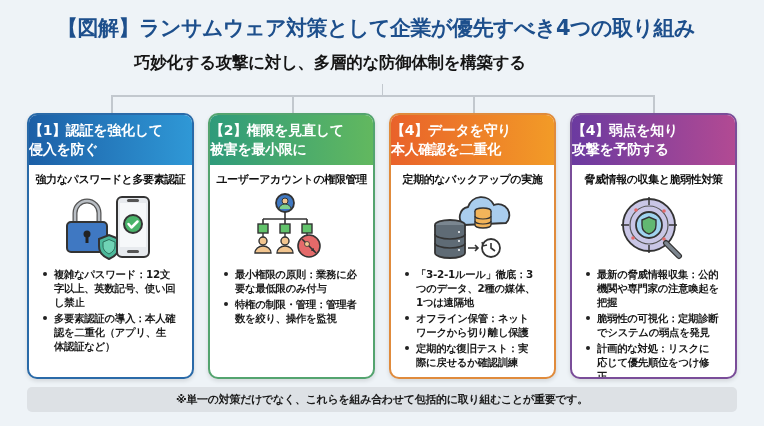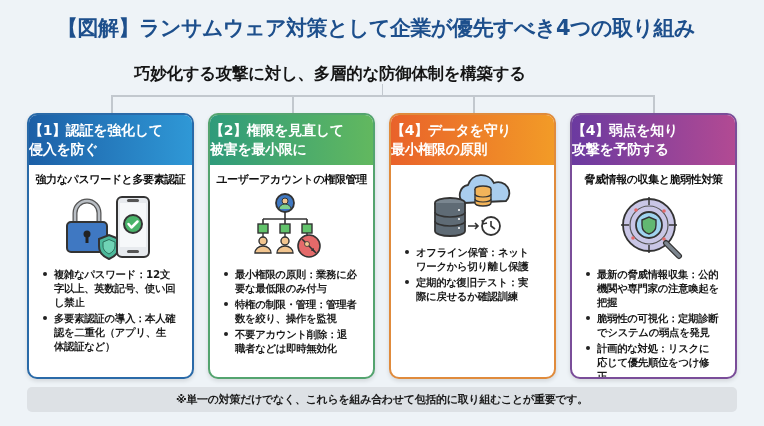--- a/index.html
+++ b/index.html
@@ -9,21 +9,21 @@
     font-family: "DejaVu Sans", "Liberation Sans", sans-serif;
     position: relative;
     color: #111;
   }
   .title {
     position: absolute; left: 0; top: 14px; width: 752px;
     text-align: center; font-size: 21px; font-weight: bold;
     color: #1d4f8c; letter-spacing: -0.5px; white-space: nowrap;
   }
   .subtitle {
-    position: absolute; left: 0; top: 63px; width: 660px;
+    position: absolute; left: 0; top: 52px; width: 660px;
     text-align: center; font-size: 16.5px; font-weight: bold;
     color: #151515; letter-spacing: -0.3px; white-space: nowrap;
   }
   .conn { position: absolute; background: #c2c8ce; }
   .card {
     position: absolute; top: 113px; width: 167px; height: 266px;
     background: #fff; border-radius: 10px; border: 2px solid;
     overflow: hidden; box-shadow: 0 2px 4px rgba(0,0,0,0.12);
   }
   .card-head {
@@ -127,48 +127,49 @@
       <path d="M30 60 a8 7 0 0 1 16 0 z" fill="#f2c58f" stroke="#333" stroke-width="1.4"></path>
       <circle cx="62" cy="53" r="11" fill="#e46a6a" stroke="#333" stroke-width="1.6"></circle>
       <path d="M55 46 L69 60" stroke="#333" stroke-width="1.6"></path>
       <circle cx="60" cy="51" r="2.5" fill="#f2c58f" stroke="#333" stroke-width="0.8"></circle>
       <path d="M64 57 l3 1 l-1 -3" fill="none" stroke="#333" stroke-width="1"></path>
     </svg>
   </div>
   <ul class="card-list">
     <li>最小権限の原則：業務に必要な最低限のみ付与</li>
     <li>特権の制限・管理：管理者数を絞り、操作を監視</li>
-    <li>不要アカウント削除：退職者などは即時無効化</li>
   </ul>
 </div>
 
 <div class="card c3">
   <div class="card-head">
     <div>【4】データを守り</div>
-    <div>最小権限の原則</div>
-  </div>
+    <div>本人確認を二重化</div>
+  </div>
+  <div class="card-sub">定期的なバックアップの実施</div>
   <div class="card-icon">
     <svg width="90" height="68" viewBox="0 0 90 68">
       <path d="M36 32 a10 10 0 0 1 4 -18 a14 14 0 0 1 26 -2 a11 11 0 0 1 12 18 z" fill="#a9cdee" stroke="#333" stroke-width="1.8"></path>
       <ellipse cx="55" cy="18" rx="8" ry="3" fill="#f2b45a" stroke="#333" stroke-width="1.4"></ellipse>
       <path d="M47 18 V32 a8 3 0 0 0 16 0 V18" fill="#f2b45a" stroke="#333" stroke-width="1.4"></path>
       <path d="M47 23 a8 3 0 0 0 16 0 M47 28 a8 3 0 0 0 16 0" fill="none" stroke="#333" stroke-width="1.2"></path>
       <ellipse cx="22" cy="32" rx="15" ry="5" fill="#7a8690" stroke="#333" stroke-width="1.8"></ellipse>
       <path d="M7 32 V60 a15 5 0 0 0 30 0 V32" fill="#5f6b75" stroke="#333" stroke-width="1.8"></path>
       <path d="M7 41 a15 5 0 0 0 30 0 M7 50 a15 5 0 0 0 30 0" fill="none" stroke="#333" stroke-width="1.6"></path>
       <circle cx="31" cy="39" r="1" fill="#fff"></circle>
         <circle cx="31" cy="48" r="1" fill="#fff"></circle>
         <circle cx="31" cy="57" r="1" fill="#fff"></circle>
       <path d="M40 55 H50 M47 52 l3 3 l-3 3" fill="none" stroke="#333" stroke-width="1.6"></path>
       <circle cx="63" cy="55" r="9" fill="#fff" stroke="#333" stroke-width="1.8"></circle>
       <path d="M63 50 V55 L67 58" fill="none" stroke="#333" stroke-width="1.6"></path>
       <path d="M54 49 l1 4 l4 -1" fill="none" stroke="#333" stroke-width="1.4"></path>
     </svg>
   </div>
   <ul class="card-list">
+    <li>「3-2-1ルール」徹底：3つのデータ、2種の媒体、1つは遠隔地</li>
     <li>オフライン保管：ネットワークから切り離し保護</li>
     <li>定期的な復旧テスト：実際に戻せるか確認訓練</li>
   </ul>
 </div>
 
 <div class="card c4">
   <div class="card-head">
     <div>【4】弱点を知り</div>
     <div>攻撃を予防する</div>
   </div>

